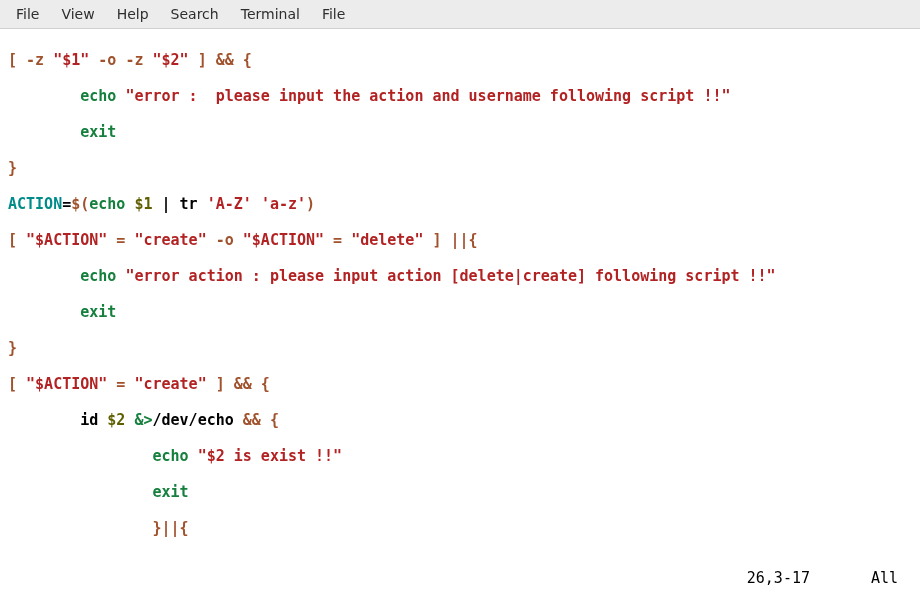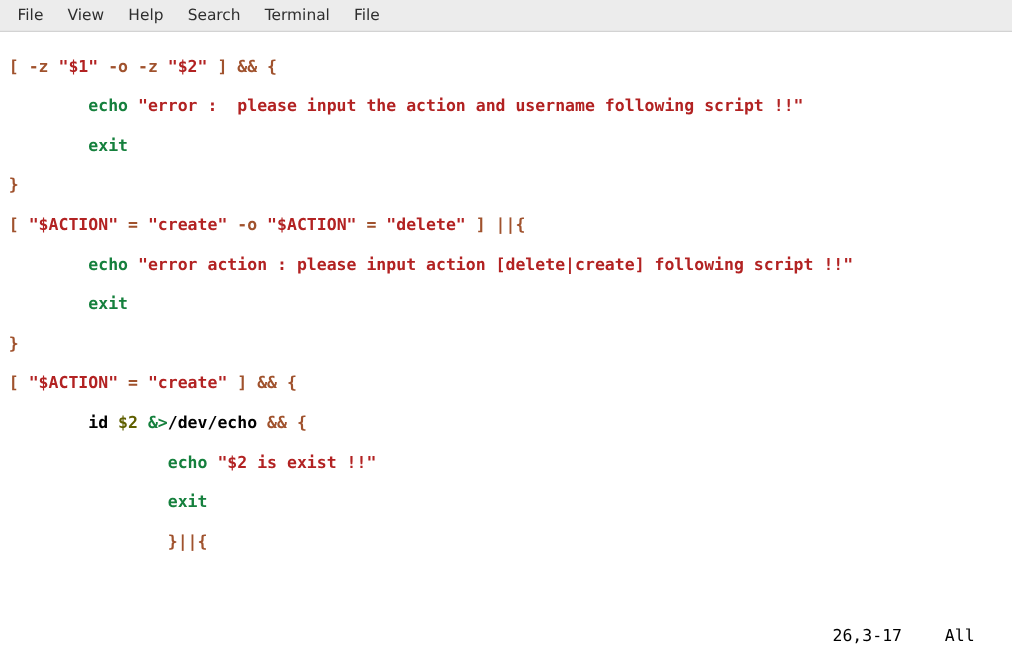--- a/index.html
+++ b/index.html
@@ -53,44 +53,45 @@
     height: 20px;
     background: #ffffff;
     color: #000;
     font-family: "DejaVu Sans Mono", monospace;
     font-size: 15px;
     padding: 0 8px;
     display: flex;
   }
   .status-position {
     position: absolute;
-    right: 100px;
+    right: 110px;
   }
   .status-all {
     position: absolute;
-    right: 34px;
+    right: 22px;
   }
 </style>
 </head>
 <body>
 
 <div class="menubar">
   <div class="menu-item">File</div>
   <div class="menu-item">View</div>
   <div class="menu-item">Help</div>
   <div class="menu-item">Search</div>
   <div class="menu-item">Terminal</div>
   <div class="menu-item">File</div>
 </div>
 
 <div class="editor">
 <span class="line"><span class="c-bracket">[ </span><span class="c-bracket">-z </span><span class="c-string">"$1"</span><span class="c-bracket"> -o -z </span><span class="c-string">"$2"</span><span class="c-bracket"> ] &amp;&amp; {</span></span>
 <span class="line"><span>        </span><span class="c-builtin">echo </span><span class="c-string">"error :  please input the action and username following script !!"</span></span>
 <span class="line"><span>        </span><span class="c-builtin">exit</span></span>
 <span class="line"><span class="c-bracket">}</span></span>
+<span class="line"><span class="c-varname">ACTION</span><span class="c-plain">=</span><span class="c-bracket">$(</span><span class="c-builtin">echo </span><span class="c-var">$1</span><span class="c-plain"> | tr </span><span class="c-string">'A-Z'</span><span> </span><span class="c-string">'a-z'</span><span class="c-bracket">)</span></span>
 <span class="line"><span class="c-bracket">[ </span><span class="c-string">"$ACTION"</span><span class="c-bracket"> = </span><span class="c-string">"create"</span><span class="c-bracket"> -o </span><span class="c-string">"$ACTION"</span><span class="c-bracket"> = </span><span class="c-string">"delete"</span><span class="c-bracket"> ] ||{</span></span>
 <span class="line"><span>        </span><span class="c-builtin">echo </span><span class="c-string">"error action : please input action [delete|create] following script !!"</span></span>
 <span class="line"><span>        </span><span class="c-builtin">exit</span></span>
 <span class="line"><span class="c-bracket">}</span></span>
 <span class="line"><span class="c-bracket">[ </span><span class="c-string">"$ACTION"</span><span class="c-bracket"> = </span><span class="c-string">"create"</span><span class="c-bracket"> ] &amp;&amp; {</span></span>
 <span class="line"><span class="c-plain">        id </span><span class="c-var">$2</span><span class="c-builtin"> &amp;&gt;</span><span class="c-plain">/dev/echo </span><span class="c-bracket">&amp;&amp; {</span></span>
 <span class="line"><span>                </span><span class="c-builtin">echo </span><span class="c-string">"$2</span><span class="c-string"> is exist !!"</span></span>
 <span class="line"><span>                </span><span class="c-builtin">exit</span></span>
 <span class="line"><span>                </span><span class="c-bracket">}||{</span></span>
 

